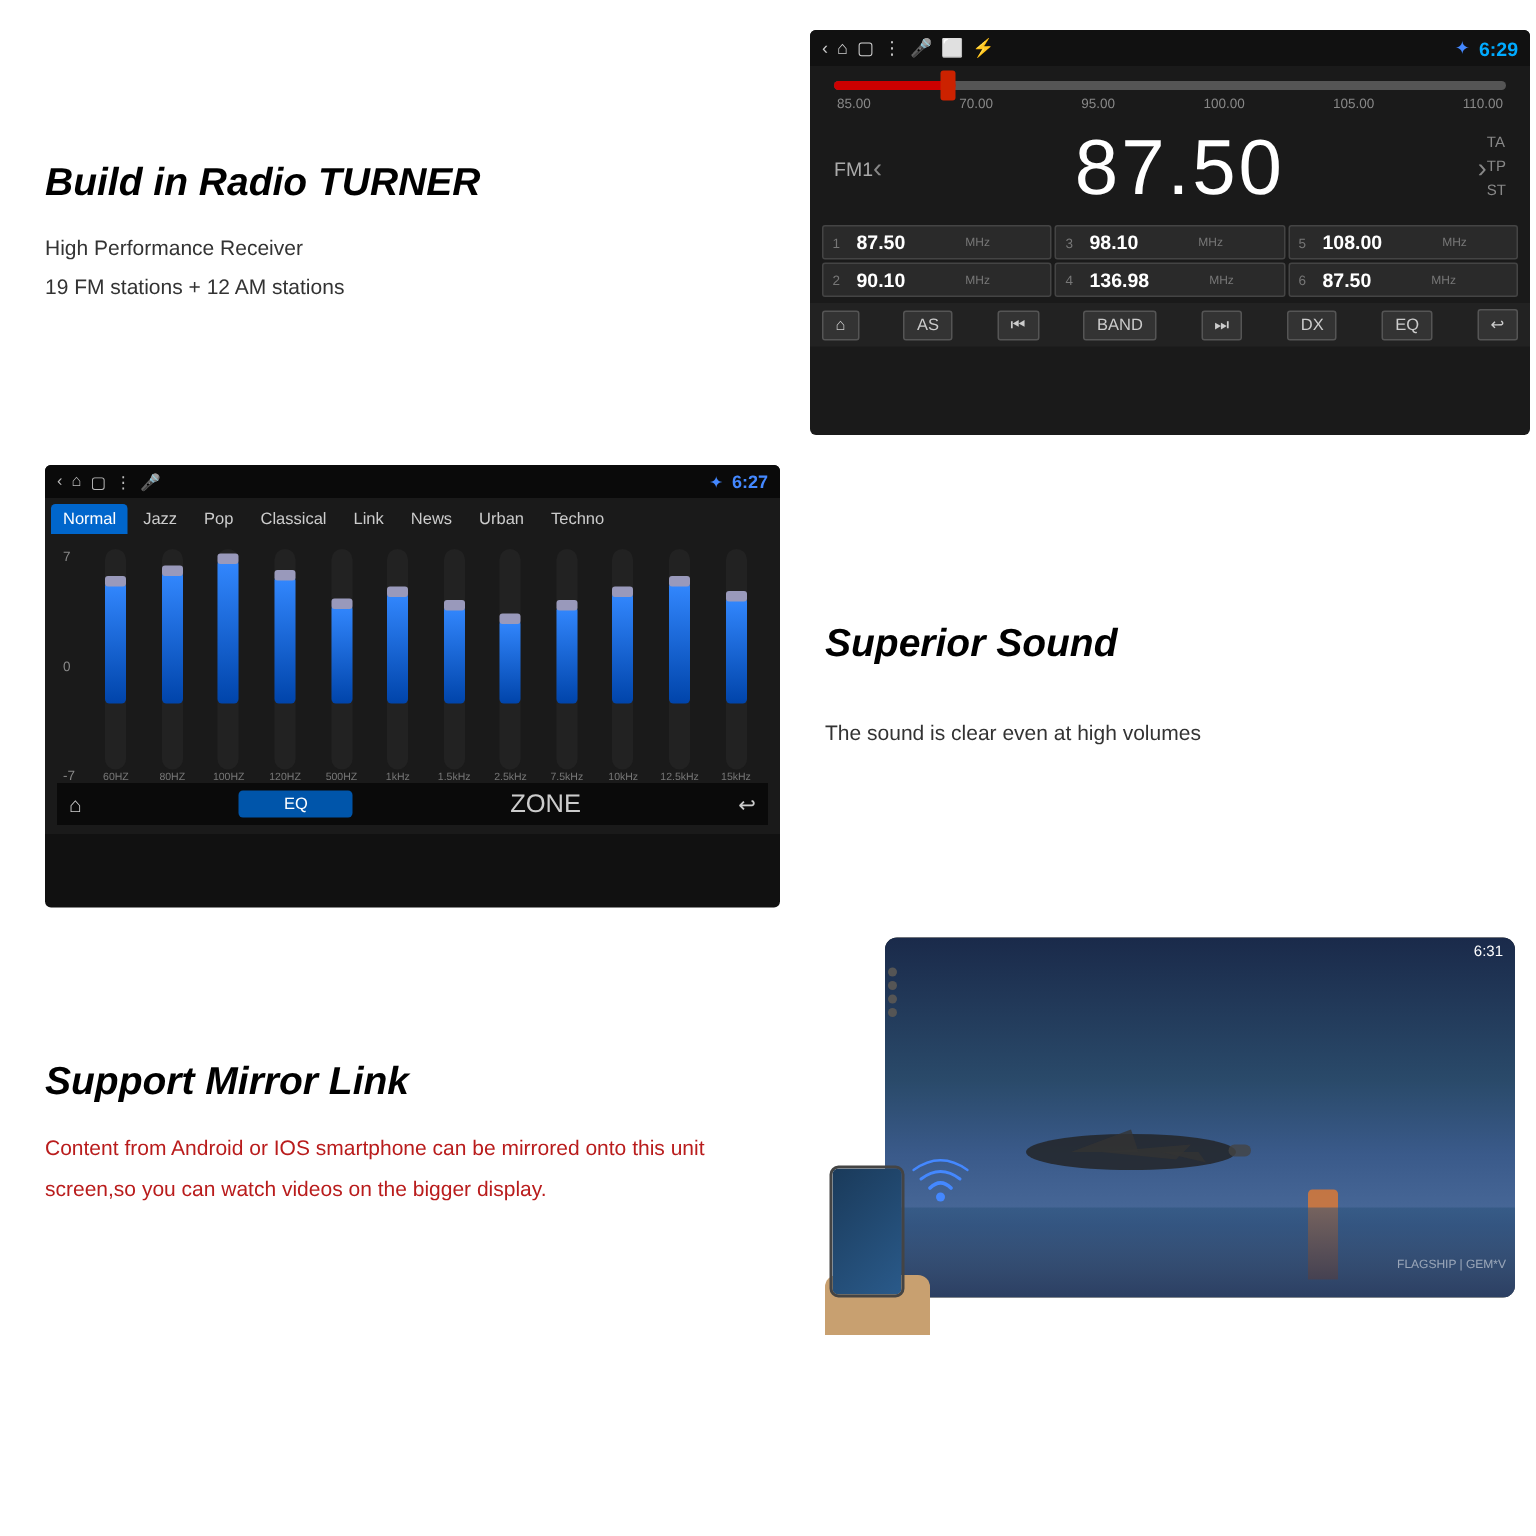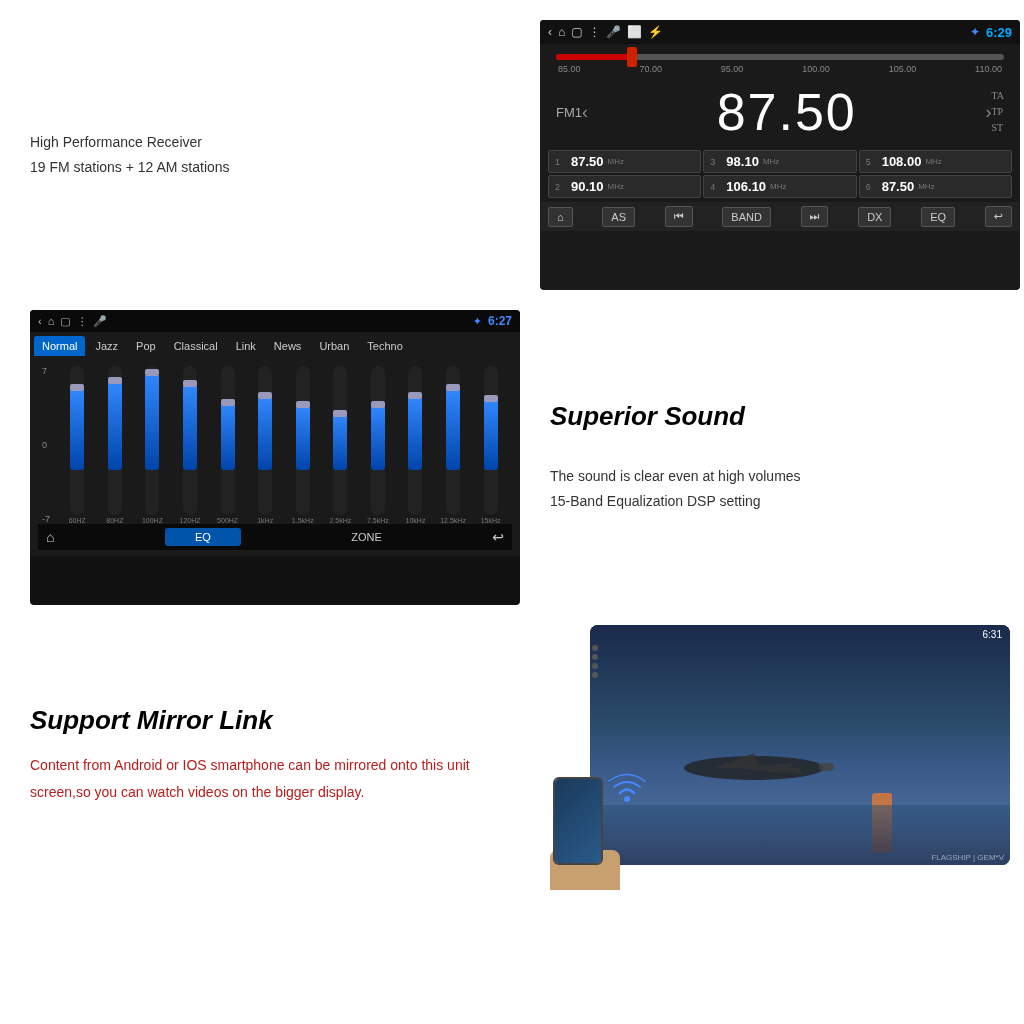--- a/index.html
+++ b/index.html
@@ -137,21 +137,20 @@
       font-size: 52px;
       font-weight: 300;
       letter-spacing: 2px;
       flex: 1;
       text-align: center;
     }
     .ta-tp-st {
       color: #888;
       font-size: 10px;
       line-height: 1.6;
-      font-family: Liberation Serif, serif;
     }
 
     
     .presets-grid {
       display: grid;
       grid-template-columns: repeat(3, 1fr);
       gap: 2px;
       margin: 4px 8px;
     }
     .preset-btn {
@@ -169,20 +168,21 @@
       min-width: 12px;
     }
     .preset-freq {
       color: #ffffff;
       font-size: 13px;
       font-weight: bold;
     }
     .preset-unit {
       color: #777;
       font-size: 8px;
+      margin-left: 36px;
     }
 
     
     .radio-bottom-bar {
       display: flex;
       justify-content: space-between;
       align-items: center;
       background: #222;
       padding: 4px 8px;
       margin-top: 2px;
@@ -282,21 +282,21 @@
     }
     .eq-btn-eq {
       background: #0055aa;
       color: #fff;
       padding: 3px 30px;
       border-radius: 3px;
       font-size: 11px;
     }
     .eq-zone-btn {
       color: #ccc;
-      font-size: 11px;
+      font-size: 17px;
     }
     .eq-back-btn {
       color: #ccc;
       font-size: 14px;
     }
 
     
     .section-sound-text {
       grid-column: 2;
       grid-row: 2;
@@ -394,20 +394,21 @@
       border-radius: 2px;
       transform: translateX(-50%);
     }
   </style>
 </head>
 <body>
 
 <div class="page">
 
   <div class="section-radio-text">
+    <h2>Build in Radio TURNER</h2>
     <p>High Performance Receiver</p>
     <p>19 FM stations + 12 AM stations</p>
   </div>
 
   <div class="section-radio-ui">
     <div class="radio-screen">
 
       <div class="status-bar">
         <div class="icons">
           <span class="icon-btn">‹</span>
@@ -467,21 +468,21 @@
           <span class="preset-freq">108.00</span>
           <span class="preset-unit">MHz</span>
         </div>
         <div class="preset-btn">
           <span class="preset-num">2</span>
           <span class="preset-freq">90.10</span>
           <span class="preset-unit">MHz</span>
         </div>
         <div class="preset-btn">
           <span class="preset-num">4</span>
-          <span class="preset-freq">106.10</span>
+          <span class="preset-freq">136.98</span>
           <span class="preset-unit">MHz</span>
         </div>
         <div class="preset-btn">
           <span class="preset-num">6</span>
           <span class="preset-freq">87.50</span>
           <span class="preset-unit">MHz</span>
         </div>
       </div>
 
       <div class="radio-bottom-bar">
@@ -640,21 +641,20 @@
           <span class="eq-zone-btn">ZONE</span>
           <span class="eq-back-btn">↩</span>
         </div>
       </div>
     </div>
   </div>
 
   <div class="section-sound-text">
     <h2>Superior Sound</h2>
     <p>The sound is clear even at high volumes</p>
-    <p>15-Band Equalization DSP setting</p>
   </div>
 
   <div class="section-mirror-text">
     <h2>Support Mirror Link</h2>
     <p>Content from Android or IOS smartphone can be mirrored onto this unit screen,so you can watch videos on the  bigger display.</p>
   </div>
 
   <div class="section-mirror-img">
     <div class="mirror-screen-wrapper">
 
@@ -675,21 +675,21 @@
 
           <div style="position:absolute;top:4px;right:8px;color:#fff;font-size:10px;">6:31</div>
 
           <div style="position:absolute;left:2px;top:20px;display:flex;flex-direction:column;gap:3px;">
             <div style="width:6px;height:6px;background:#555;border-radius:50%;"></div>
             <div style="width:6px;height:6px;background:#555;border-radius:50%;"></div>
             <div style="width:6px;height:6px;background:#555;border-radius:50%;"></div>
             <div style="width:6px;height:6px;background:#555;border-radius:50%;"></div>
           </div>
 
-          <div style="position:absolute;bottom:3px;right:6px;color:rgba(255,255,255,0.5);font-size:8px;margin-top:21px;">FLAGSHIP | GEM*V</div>
+          <div style="position:absolute;bottom:18px;right:6px;color:rgba(255,255,255,0.5);font-size:8px;margin-top:21px;">FLAGSHIP | GEM*V</div>
         </div>
       </div>
 
       <div style="position:absolute;bottom:-5px;left:-5px;z-index:10;">
 
         <div style="position:absolute;bottom:0;left:5px;width:70px;height:40px;background:#c8a070;border-radius:8px 8px 0 0;"></div>
 
         <div style="position:absolute;bottom:25px;left:8px;width:50px;height:88px;background:#1a1a1a;border-radius:6px;border:2px solid #444;overflow:hidden;">
           <div style="width:100%;height:100%;background:linear-gradient(135deg,#1a3a5a,#2a5a8a);"></div>
         </div>

